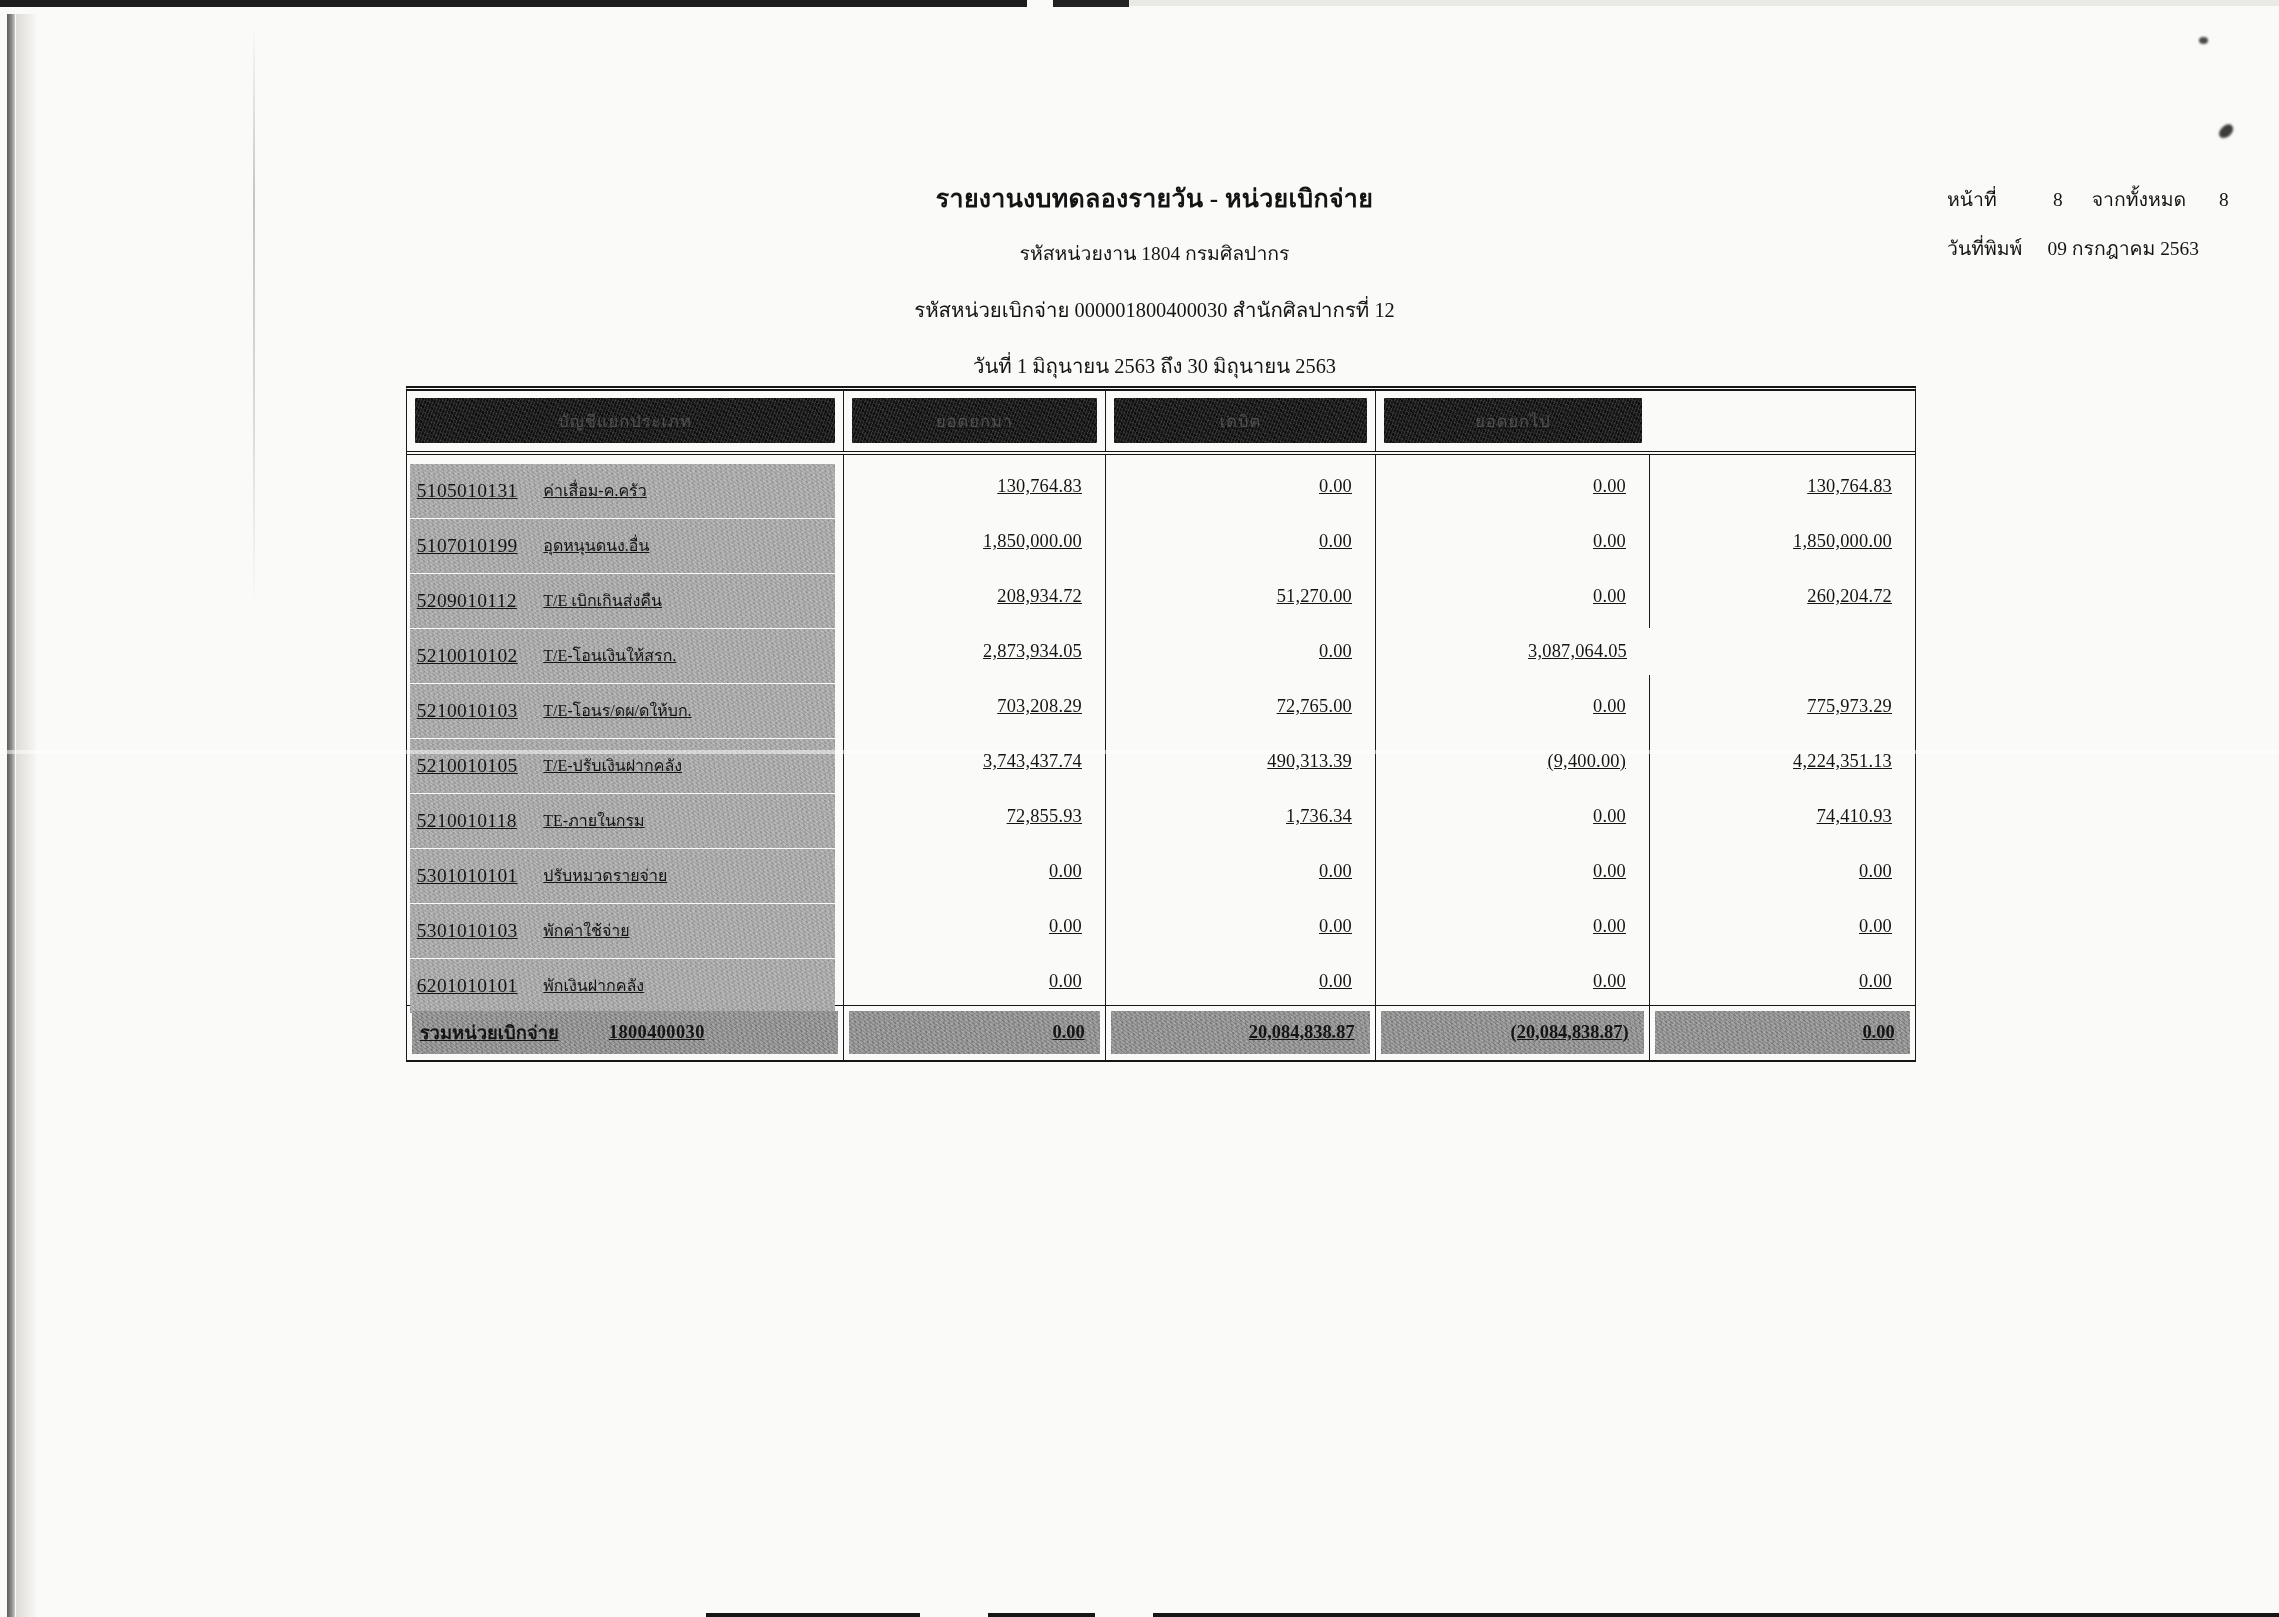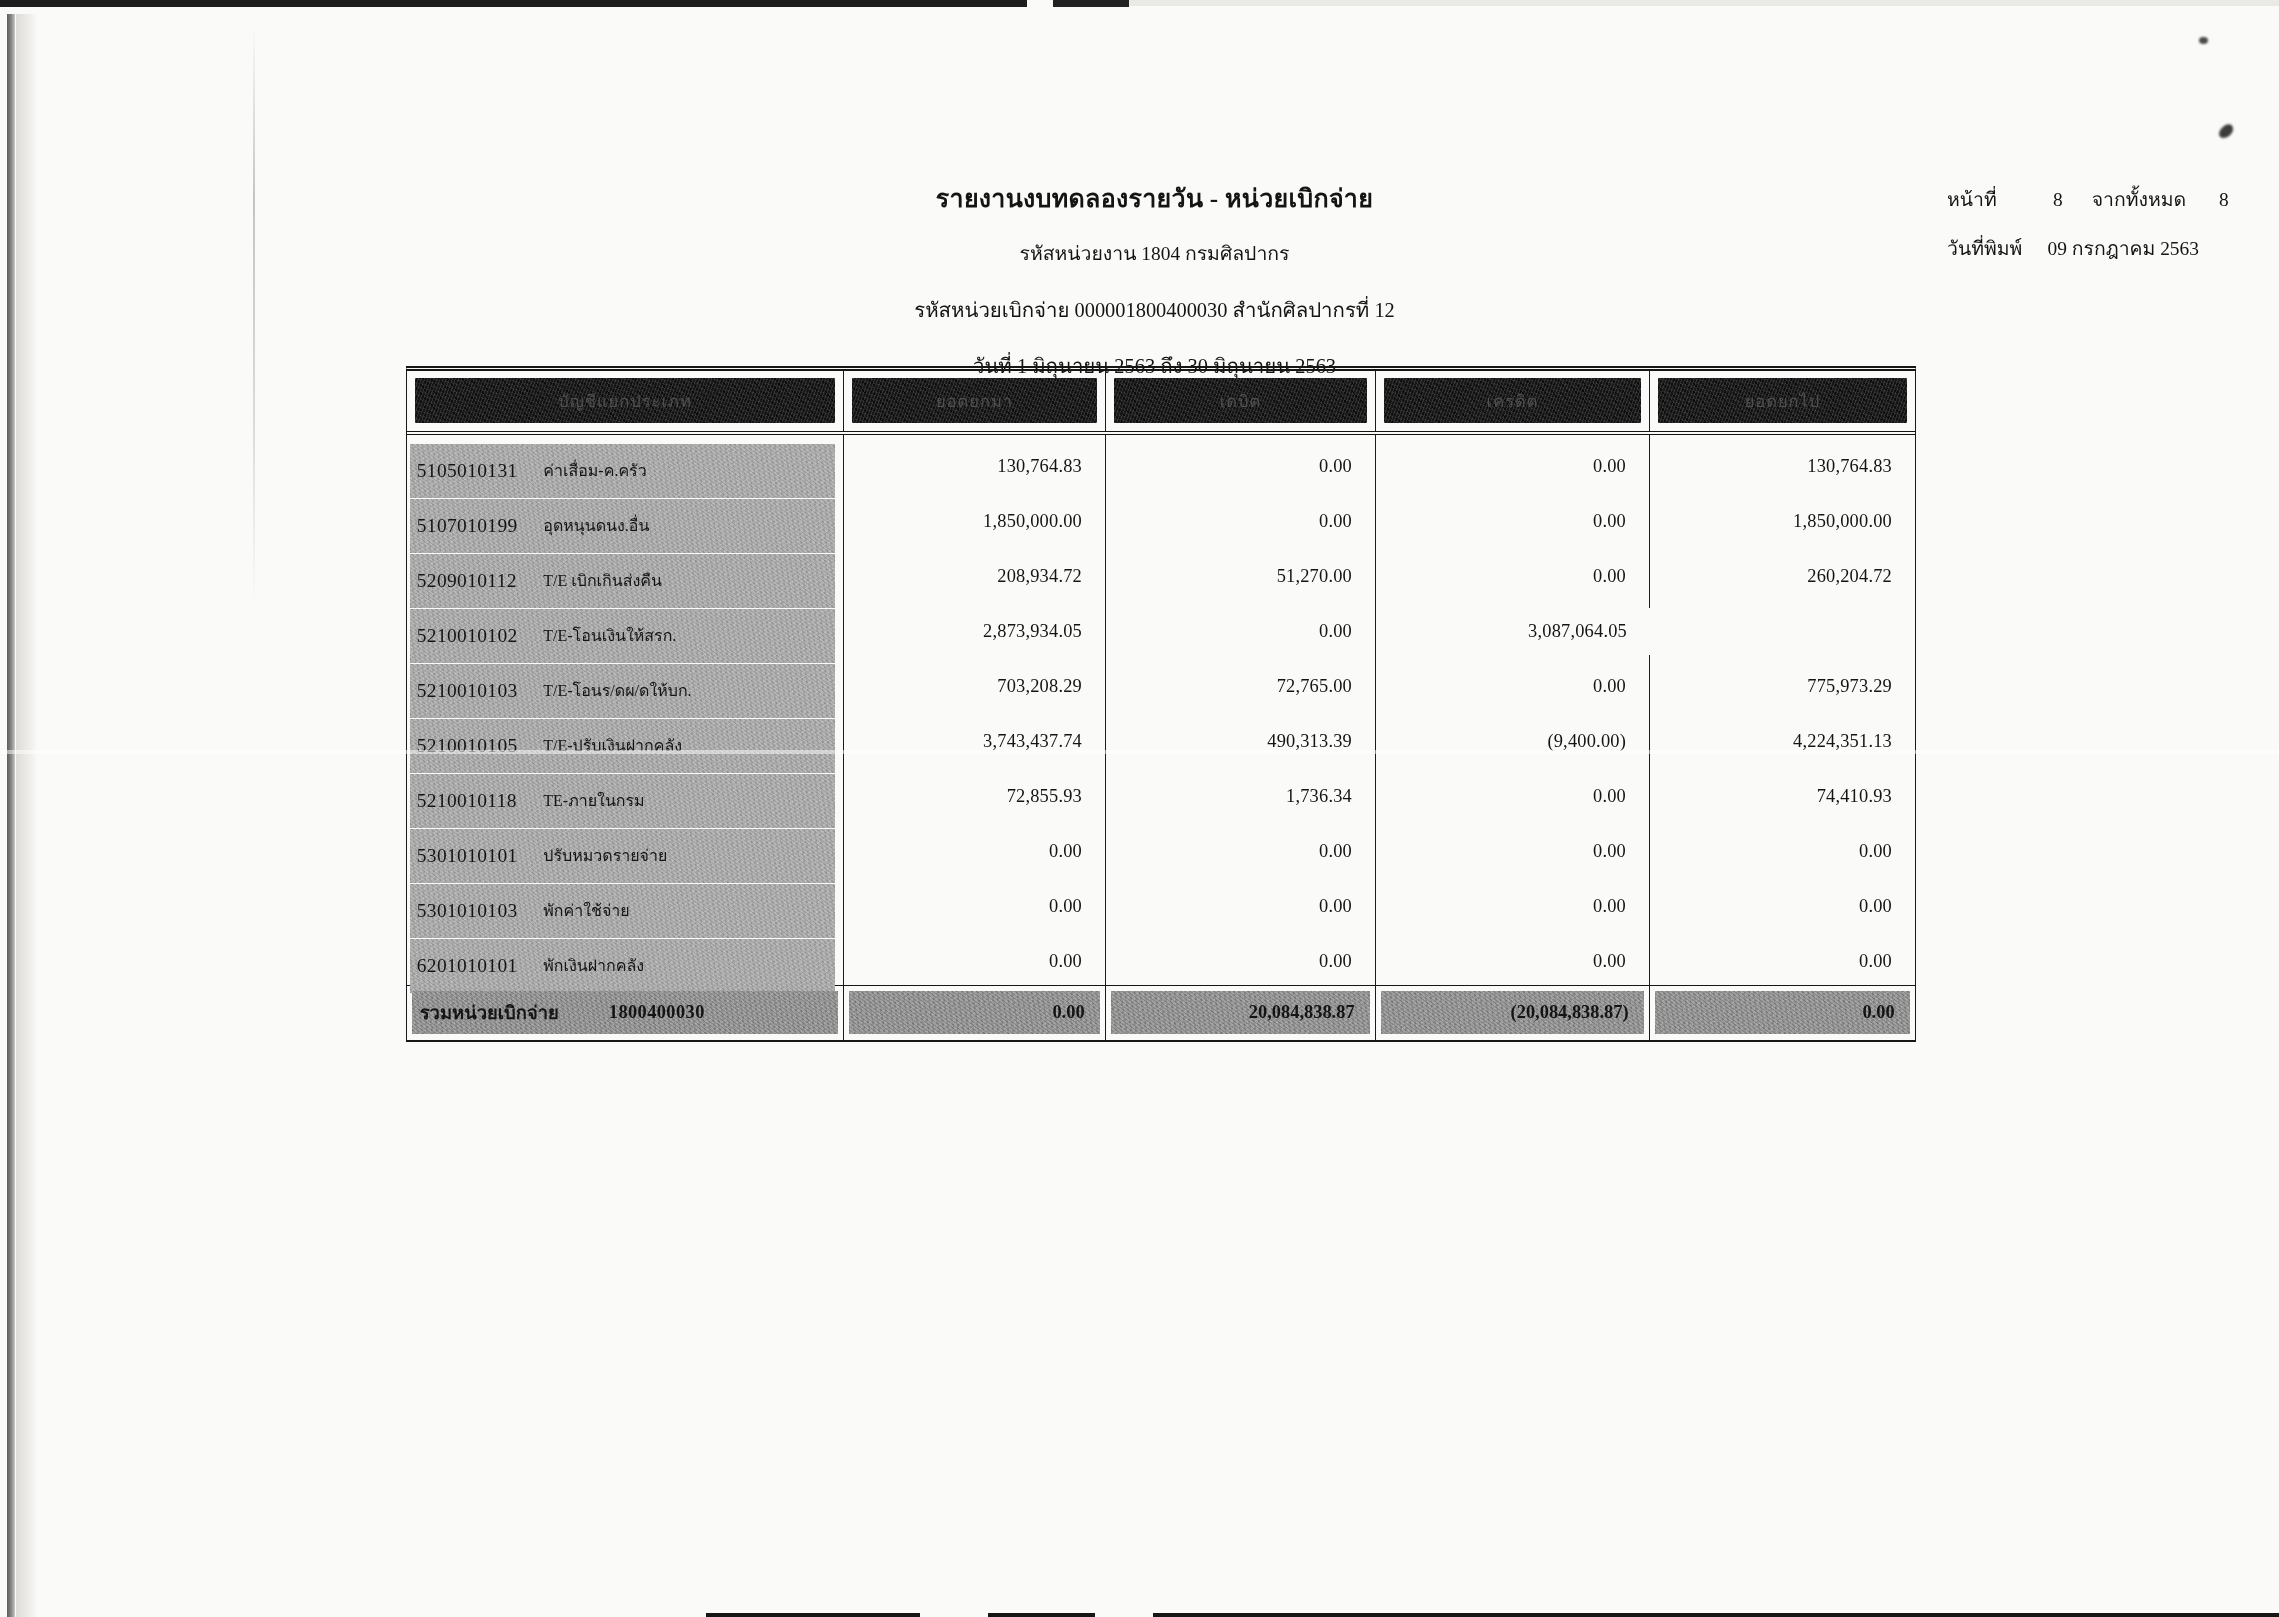--- a/index.html
+++ b/index.html
@@ -37,24 +37,24 @@
   .page-info{position:absolute;left:1947px;top:184px;width:320px;font-size:19.4px;}
   .pi-row{display:flex;align-items:baseline;white-space:nowrap;}
   .pi-row + .pi-row{margin-top:17.5px;}
   .pi-label{display:inline-block;min-width:83px;}
   .pi-val-a{margin-left:23px;}
   .pi-val-b{margin-left:29px;}
   .pi-val-c{margin-left:33px;}
   .pi-date{margin-left:17.5px;}
   
   .tbl{
-    position:absolute;left:406px;top:366px;width:1510px;
+    position:absolute;left:406px;top:386px;width:1510px;
     border-left:1.9px solid #1a1a1a;border-right:1.9px solid #1a1a1a;
     border-top:5.8px double #161616;border-bottom:2.9px solid #161616;
-    box-sizing:border-box;background:transparent;
+    box-sizing:border-box;background:transparent;text-decoration:underline;
   }
   .trow{display:grid;grid-template-columns:437px 262px 270px 274px 1fr;}
   .trow > div{box-sizing:border-box;position:relative;}
   .trow > div:not(:last-child){border-right:1.9px solid #1b1b1b;}
   .hrow{height:60px;border-bottom:4.9px double #141414;}
   .hcell{padding:6.8px 7.8px 7.8px 7.8px;}
   .hbar{
     height:100%;display:flex;align-items:center;justify-content:center;
     background-color:#171717;
     background-image:
@@ -143,25 +143,20 @@
           <span class="hlabel">ยอดยกมา</span>
         </div>
       </div>
       <div class="hcell">
         <div class="hbar">
           <span class="hlabel">เดบิต</span>
         </div>
       </div>
       <div class="hcell">
         <div class="hbar">
-          <span class="hlabel">เครดิต</span>
-        </div>
-      </div>
-      <div class="hcell">
-        <div class="hbar">
           <span class="hlabel">ยอดยกไป</span>
         </div>
       </div>
     </div>
 
     <div id="table-body">
   <div class="trow brow">
     <div class="cell-acct">
       <div class="acct-bar">
         <span class="acct-code">5105010131</span>

